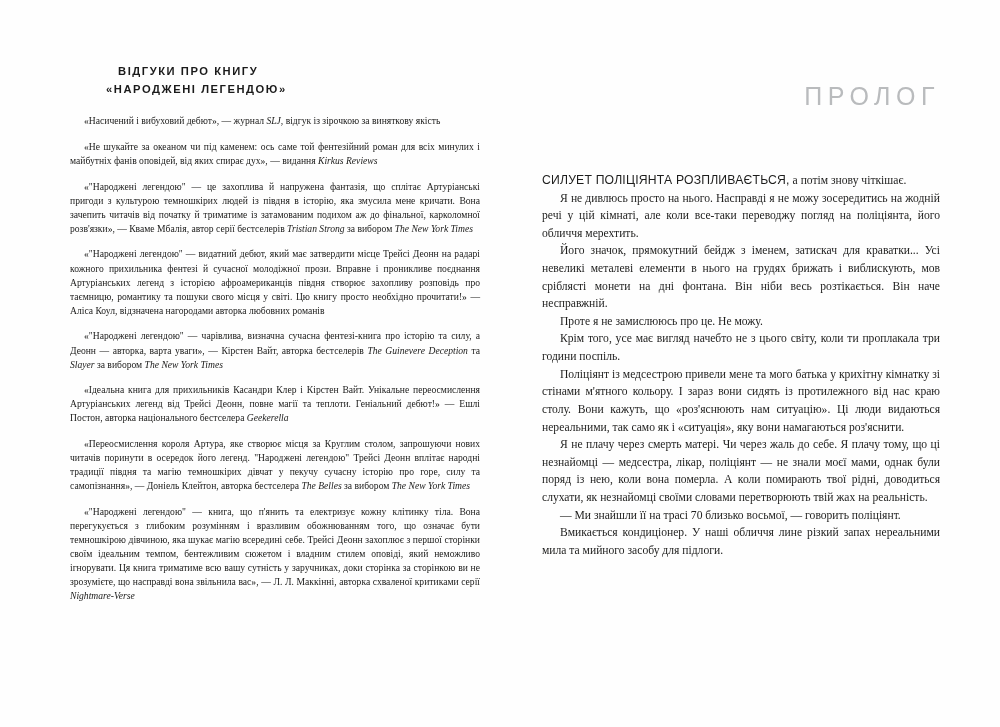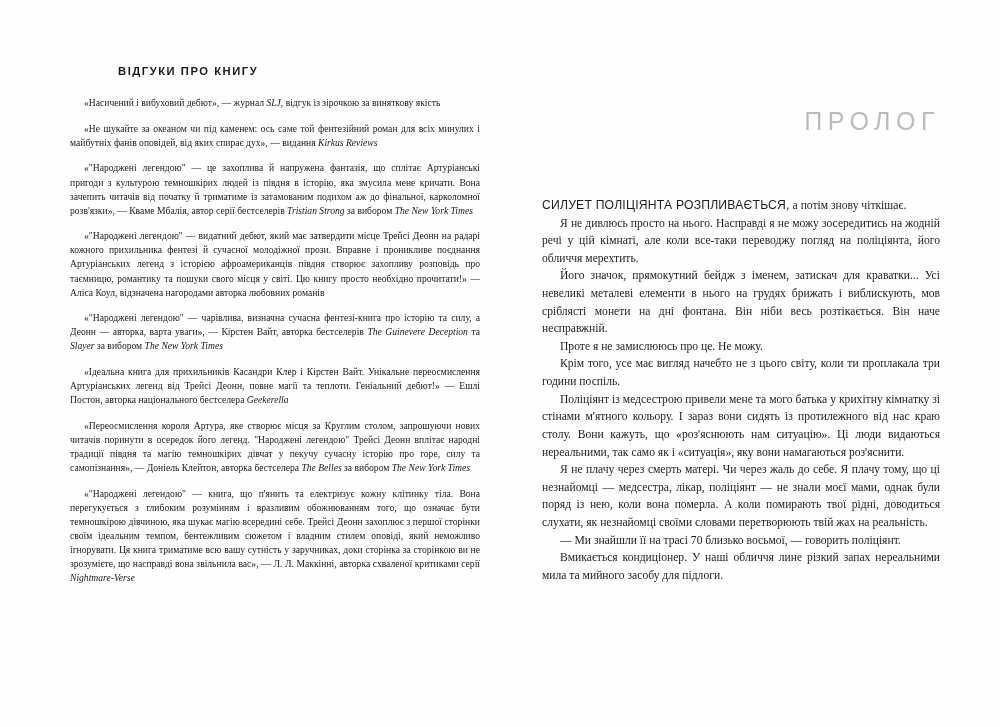--- a/index.html
+++ b/index.html
@@ -70,21 +70,21 @@
     padding: 0 60px 0 42px;
   }
 
   .prologue-title {
     font-family: "Liberation Sans", "DejaVu Sans", sans-serif;
     font-size: 25px;
     letter-spacing: 5.5px;
     color: #b9bbbd;
     text-align: right;
     margin: 0;
-    padding-top: 109px;
+    padding-top: 84px;
     font-weight: normal;
     line-height: 1;
   }
 
   .prose {
     margin-top: 62px;
   }
 
   .para {
     font-size: 11.6px;
@@ -104,20 +104,21 @@
 </style>
 </head>
 <body>
 
 <div class="spread">
 
   <div class="page-left">
 
     <div class="praise-heading">
       <span class="ln ln1">ВІДГУКИ ПРО КНИГУ</span>
+      <span class="ln ln2">«НАРОДЖЕНІ ЛЕГЕНДОЮ»</span>
     </div>
 
     <div class="blurbs">
       <p class="blurb">
         «Насичений і вибуховий дебют», — журнал <i>SLJ</i>, відгук із зірочкою за виняткову якість
       </p>
       <p class="blurb">
         «Не шукайте за океаном чи під каменем: ось саме той фентезійний роман для всіх минулих і майбутніх фанів оповідей, від яких спирає дух», — видання <i>Kirkus Reviews</i>
       </p>
       <p class="blurb">

